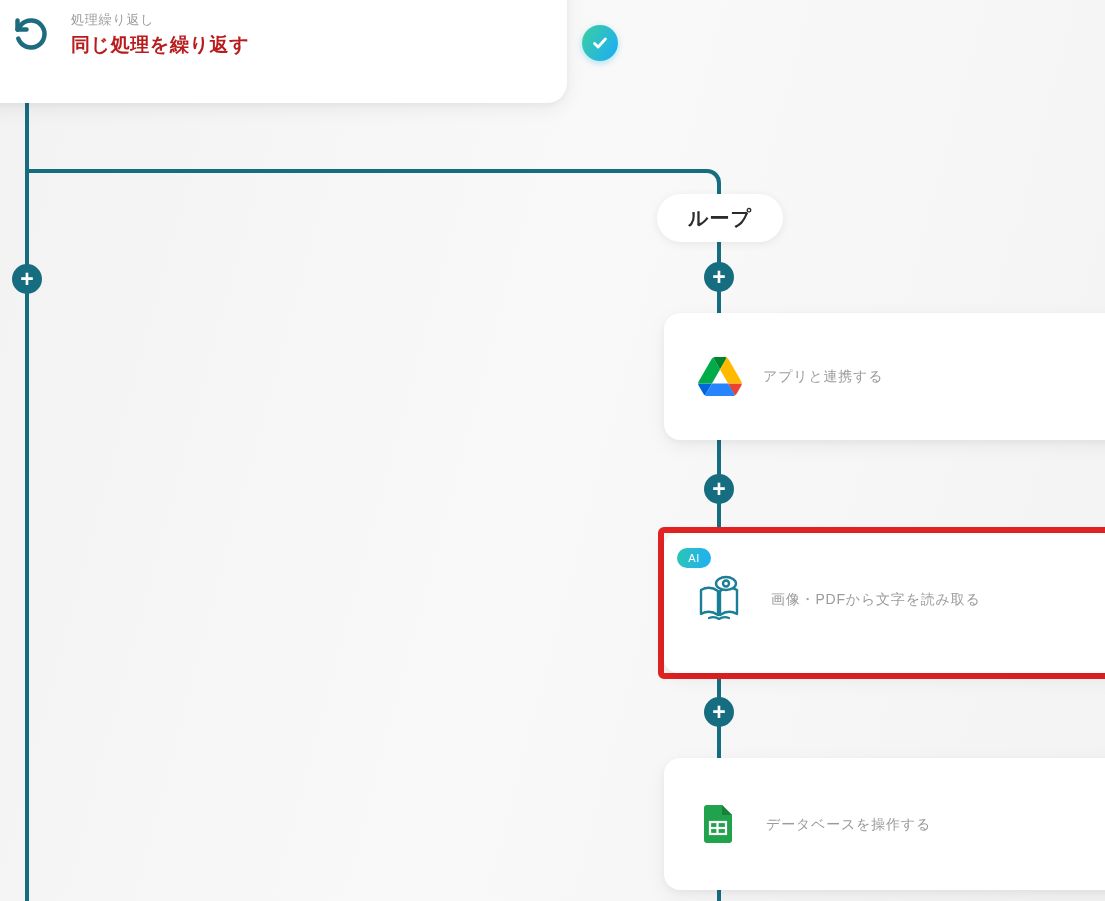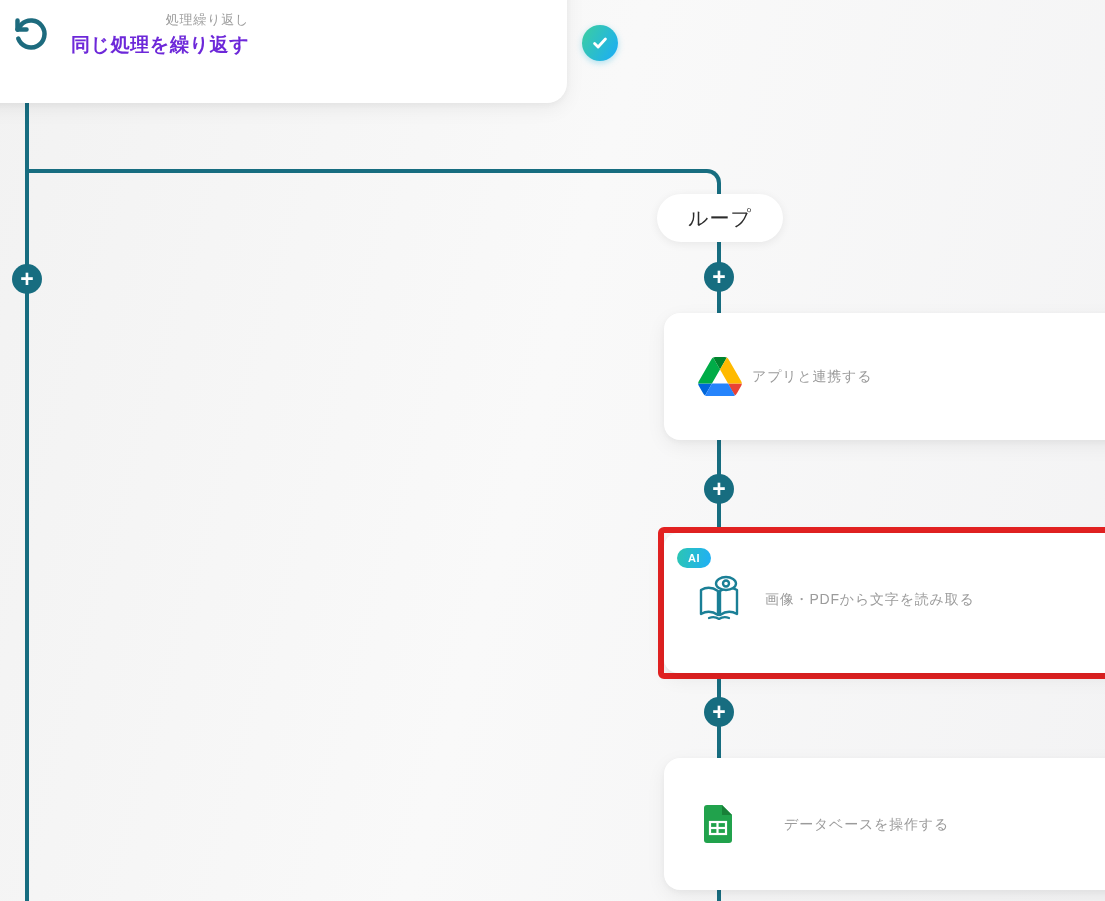--- a/index.html
+++ b/index.html
@@ -18,69 +18,69 @@
     border-top-right-radius:14px;box-sizing:border-box;
   }
 
   
   .card{
     position:absolute;background:#ffffff;border-radius:16px;
     box-shadow:0 2px 6px rgba(0,0,0,0.04),0 6px 20px rgba(0,0,0,0.06);
     cursor:pointer;
   }
   .node-row{position:absolute;display:flex;align-items:center;}
-  .node-text{display:flex;flex-direction:column;gap:5px;align-items:flex-end;}
+  .node-text{display:flex;flex-direction:column;gap:5px;}
   .node-category{font-size:14px;color:#9b9b9b;letter-spacing:0.8px;line-height:1.2;}
-  .node-title{font-size:19px;font-weight:700;color:#6d28d9;letter-spacing:0.6px;line-height:1.25;}
+  .node-title{font-size:19px;font-weight:700;color:#b91c1c;letter-spacing:0.6px;line-height:1.25;}
 
   
   .card-repeat{left:-30px;top:-46px;width:597px;height:149px;border-radius:20px;}
   .card-repeat .node-row{left:43px;top:58px;gap:22px;}
 
   
   .check-badge{
     position:absolute;left:582px;top:25px;width:36px;height:36px;border-radius:50%;
     background:linear-gradient(120deg,#3ccf9e 0%,#1fb1ec 85%);
     display:flex;align-items:center;justify-content:center;
     box-shadow:0 2px 6px rgba(32,178,220,0.35);
   }
 
   
   .loop-pill{
     position:absolute;left:657px;top:194px;width:126px;height:48px;border-radius:24px;
     background:#ffffff;box-shadow:0 2px 10px rgba(0,0,0,0.07);
     display:flex;align-items:center;justify-content:center;
-    font-size:20px;font-weight:400;color:#2b2b2b;letter-spacing:1px;
+    font-size:20px;font-weight:700;color:#2b2b2b;letter-spacing:1px;
   }
 
   
   .plus-btn{
     position:absolute;width:30px;height:30px;border-radius:50%;border:none;padding:0;
     background:#176d80;color:#ffffff;font-size:23px;font-weight:700;line-height:28px;
     text-align:center;cursor:pointer;font-family:inherit;
     display:flex;align-items:center;justify-content:center;
   }
 
   
   .card-download{left:664px;top:313px;width:500px;height:127px;}
-  .card-download .node-row{left:34px;top:0;height:100%;gap:10px;}
+  .card-download .node-row{left:34px;top:0;height:100%;gap:21px;}
   .card-record{left:664px;top:758px;width:500px;height:132px;}
-  .card-record .node-row{left:40px;top:0;height:100%;gap:52px;}
+  .card-record .node-row{left:40px;top:0;height:100%;gap:34px;}
 
   
   .ocr-wrap{
     position:absolute;left:658px;top:527px;width:512px;height:152px;
     border:6px solid #e32222;border-radius:6px;box-sizing:border-box;
   }
   .card-ocr{position:absolute;inset:0;width:auto;height:auto;border-radius:14px;}
-  .card-ocr .node-row{left:31px;top:40px;gap:22px;}
+  .card-ocr .node-row{left:31px;top:40px;gap:28px;}
   .ai-badge{
     position:absolute;left:13px;top:15px;width:34px;height:20px;border-radius:10px;
     background:linear-gradient(100deg,#2cc6b2 0%,#21b1f0 90%);
-    color:#ffffff;font-size:11px;font-weight:700;letter-spacing:0.5px;
+    color:#ffffff;font-size:11px;font-weight:400;letter-spacing:0.5px;
     display:flex;align-items:center;justify-content:center;
   }
 
   .icon-box{flex:0 0 auto;display:flex;align-items:center;justify-content:center;}
 </style>
 </head>
 <body>
 
 <div class="canvas">
 

